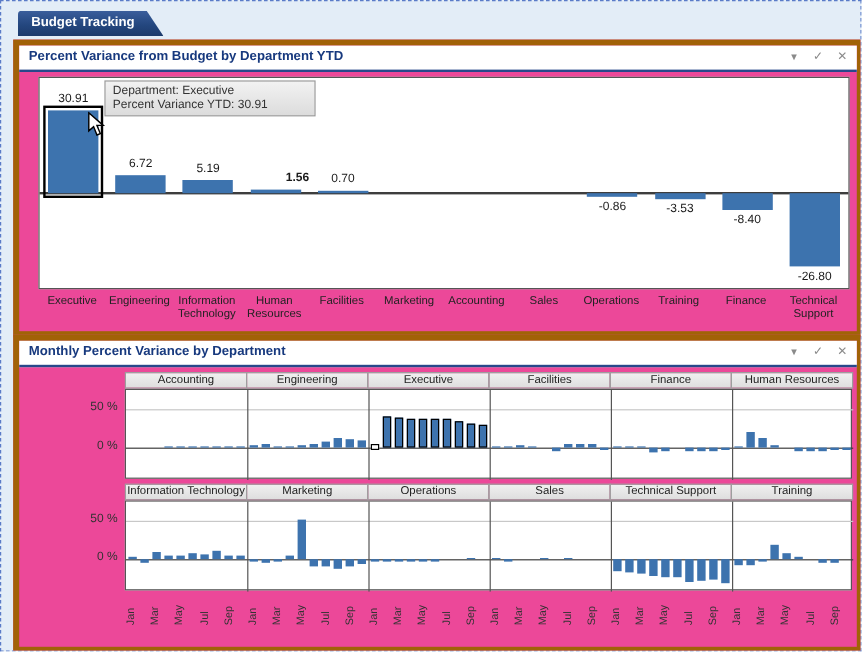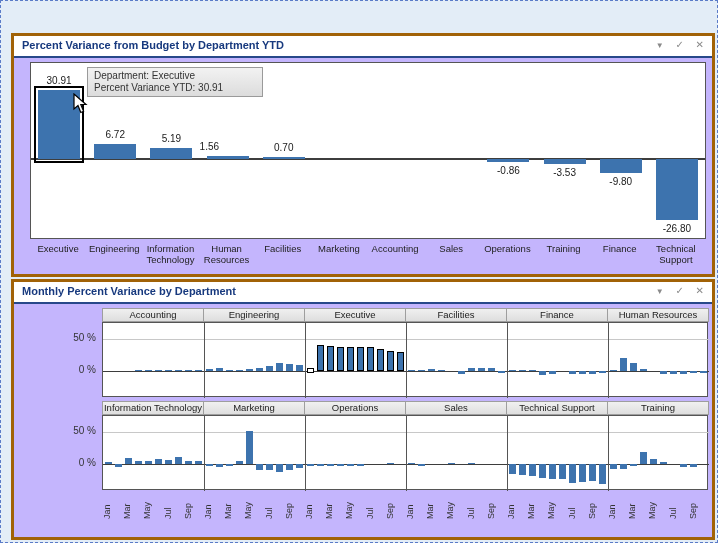--- a/index.html
+++ b/index.html
@@ -5,21 +5,21 @@
   html,body{margin:0;padding:0;background:#fff;font-family:"Liberation Sans",sans-serif;}
   .screen{position:relative;width:716px;height:541px;border:1px dashed #5A7BC8;background:#E3EDF7;overflow:hidden;}
   .abs{position:absolute;}
   
   .tab{position:absolute;left:14px;top:8px;height:21px;padding:0 24px 0 11px;
        background:linear-gradient(180deg,#3A5E9C 0%,#24477F 55%,#1C3A6B 100%);
        color:#fff;font-size:11px;font-weight:bold;line-height:21px;
        clip-path:polygon(0 0,calc(100% - 14px) 0,100% 100%,0 100%);
        border-top-left-radius:3px;}
   
-  .panel{position:absolute;background:#c4b5fd;border:3px solid #a16207;}
+  .panel{position:absolute;background:#ec4899;border:5px solid #a16207;}
   .panel-header{position:relative;height:20px;border-bottom:2px solid #27488A;background:#fff;}
   .panel-title{position:absolute;left:8px;top:3px;font-size:11px;font-weight:bold;color:#17397E;}
   .panel-icons{position:absolute;right:8px;top:3px;color:#8A8A8A;font-size:10px;}
   .panel-icons span{margin-left:9px;cursor:default;}
   .panel-body{position:relative;}
   
   .plot{position:absolute;left:16px;top:4px;width:674px;height:175px;border:1px solid #555;background:#fff;}
   .bar{position:absolute;}
   .vlabel{position:absolute;font-size:10px;color:#1A1A1A;}
   .xlabels{position:absolute;left:0;top:186px;width:696px;height:28px;}
@@ -38,20 +38,21 @@
   .griddark{position:absolute;height:1px;background:#3d3d3d;}
   .vsep{position:absolute;width:1px;background:#555;}
   .ytick{position:absolute;width:46px;text-align:right;font-size:10px;color:#333;}
   .mlabel{position:absolute;writing-mode:vertical-rl;transform:rotate(180deg);font-size:9px;color:#333;height:27px;}
 </style>
 </head>
 <body>
 
 <div class="screen">
 
+  <div class="tab"><span>Budget Tracking</span></div>
 
   <div class="panel" style="left:10px;top:32px;width:698px;height:238px;">
     <div class="panel-header">
       <div class="panel-title">Percent Variance from Budget by Department YTD</div>
       <div class="panel-icons">
         <span style="font-size:8px;">▼</span>
         <span>✓</span>
         <span>✕</span>
       </div>
     </div>
@@ -59,29 +60,29 @@
       <div class="plot">
           <div class="abs" style="left: 0px; top: 95.4744px; width: 674px; height: 2px; background: rgb(61, 61, 61);"></div>
           <div class="bar" style="left: 7.08333px; top: 27.125px; width: 42px; height: 69.3494px; background: rgb(61, 115, 174);"></div>
           <div class="abs" style="left: 3.08333px; top: 23.125px; width: 46px; height: 73.3494px; border: 2px solid rgb(0, 0, 0); background: transparent;"></div>
           <div class="vlabel" style="left: 0.0833333px; top: 12.125px; width: 56px; text-align: center;">30.91</div>
           <div class="bar" style="left: 63.25px; top: 81.3974px; width: 42px; height: 15.0769px; background: rgb(61, 115, 174);"></div>
           <div class="vlabel" style="left: 56.25px; top: 66.3974px; width: 56px; text-align: center;">6.72</div>
           <div class="bar" style="left: 119.417px; top: 84.8301px; width: 42px; height: 11.6442px; background: rgb(61, 115, 174);"></div>
           <div class="vlabel" style="left: 112.417px; top: 69.8301px; width: 56px; text-align: center;">5.19</div>
           <div class="bar" style="left: 175.583px; top: 92.9744px; width: 42px; height: 3.5px; background: rgb(61, 115, 174);"></div>
-          <div class="vlabel" style="left: 168.583px; top: 77.9744px; width: 56px; text-align: left;">1.56</div>
+          <div class="vlabel" style="left: 168.583px; top: 77.9744px; width: 56px; text-align: right; font-weight: bold;">1.56</div>
           <div class="bar" style="left: 231.75px; top: 93.6923px; width: 42px; height: 2.78205px; background: rgb(61, 115, 174);"></div>
           <div class="vlabel" style="left: 224.75px; top: 78.6923px; width: 56px; text-align: center;">0.70</div>
           <div class="bar" style="left: 456.417px; top: 96.4744px; width: 42px; height: 2.91667px; background: rgb(61, 115, 174);"></div>
           <div class="vlabel" style="left: 449.417px; top: 102.391px; width: 56px; text-align: center;">-0.86</div>
           <div class="bar" style="left: 512.583px; top: 96.4744px; width: 42px; height: 4.48718px; background: rgb(61, 115, 174);"></div>
           <div class="vlabel" style="left: 505.583px; top: 103.962px; width: 56px; text-align: center;">-3.53</div>
           <div class="bar" style="left: 568.75px; top: 96.4744px; width: 42px; height: 13.9551px; background: rgb(61, 115, 174);"></div>
-          <div class="vlabel" style="left: 561.75px; top: 113.429px; width: 56px; text-align: center;">-9.80</div>
+          <div class="vlabel" style="left: 561.75px; top: 113.429px; width: 56px; text-align: center;">-8.40</div>
           <div class="bar" style="left: 624.917px; top: 96.4744px; width: 42px; height: 60.1282px; background: rgb(61, 115, 174);"></div>
           <div class="vlabel" style="left: 617.917px; top: 159.603px; width: 56px; text-align: center;">-26.80</div>
         </div>
       <div class="xlabels">
           <div class="xlabel" style="left: 16px; width: 56.1667px;">Executive</div>
           <div class="xlabel" style="left: 72.1667px; width: 56.1667px;">Engineering</div>
           <div class="xlabel" style="left: 128.333px; width: 56.1667px;">Information Technology</div>
           <div class="xlabel" style="left: 184.5px; width: 56.1667px;">Human Resources</div>
           <div class="xlabel" style="left: 240.667px; width: 56.1667px;">Facilities</div>
           <div class="xlabel" style="left: 296.833px; width: 56.1667px;">Marketing</div>

